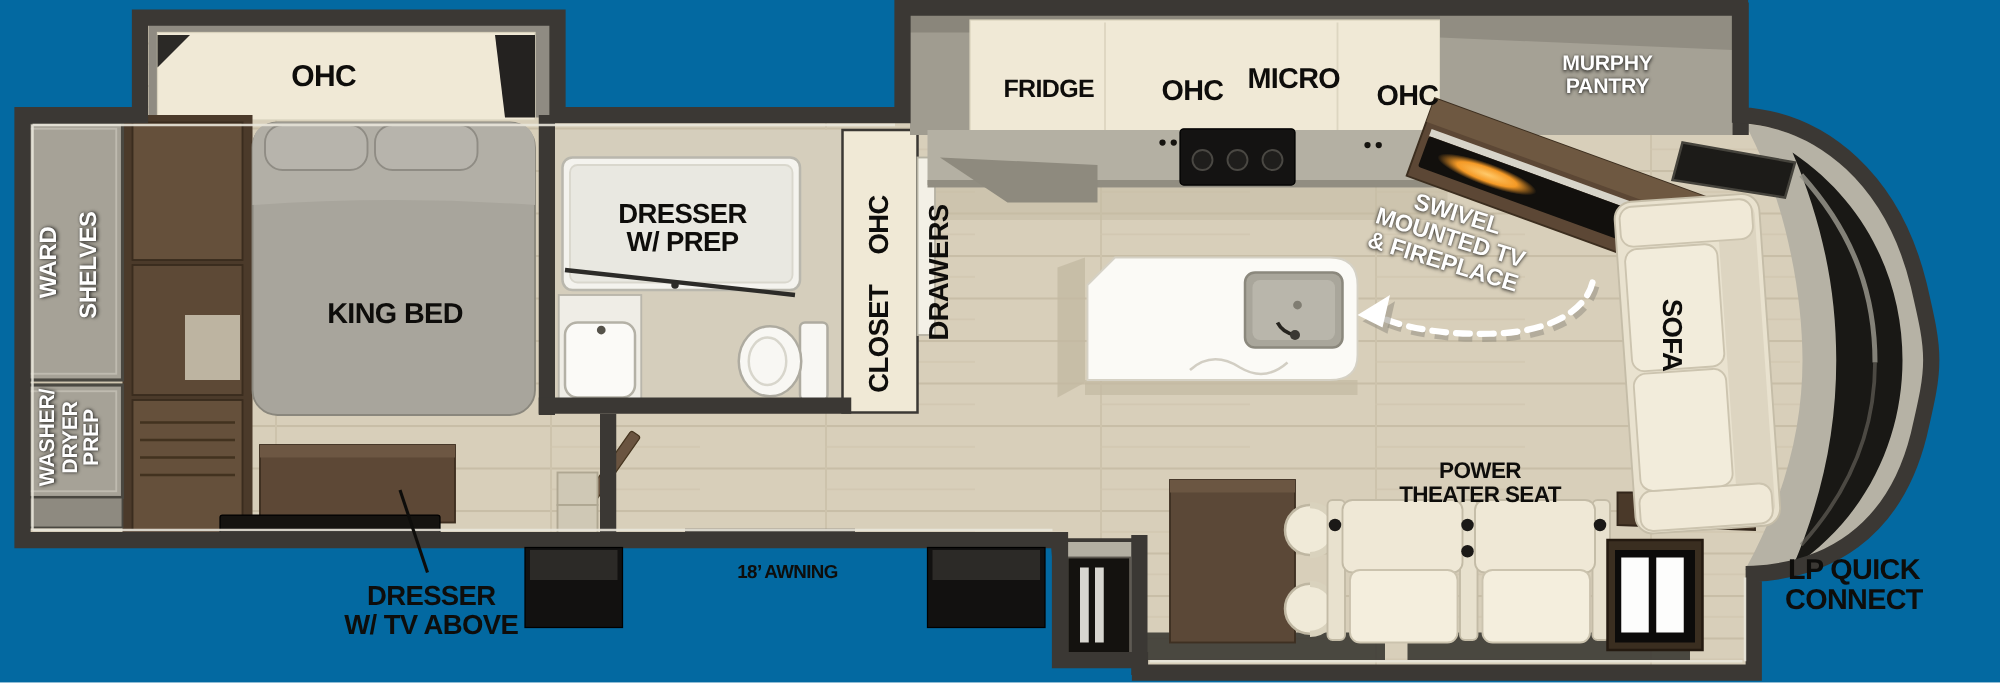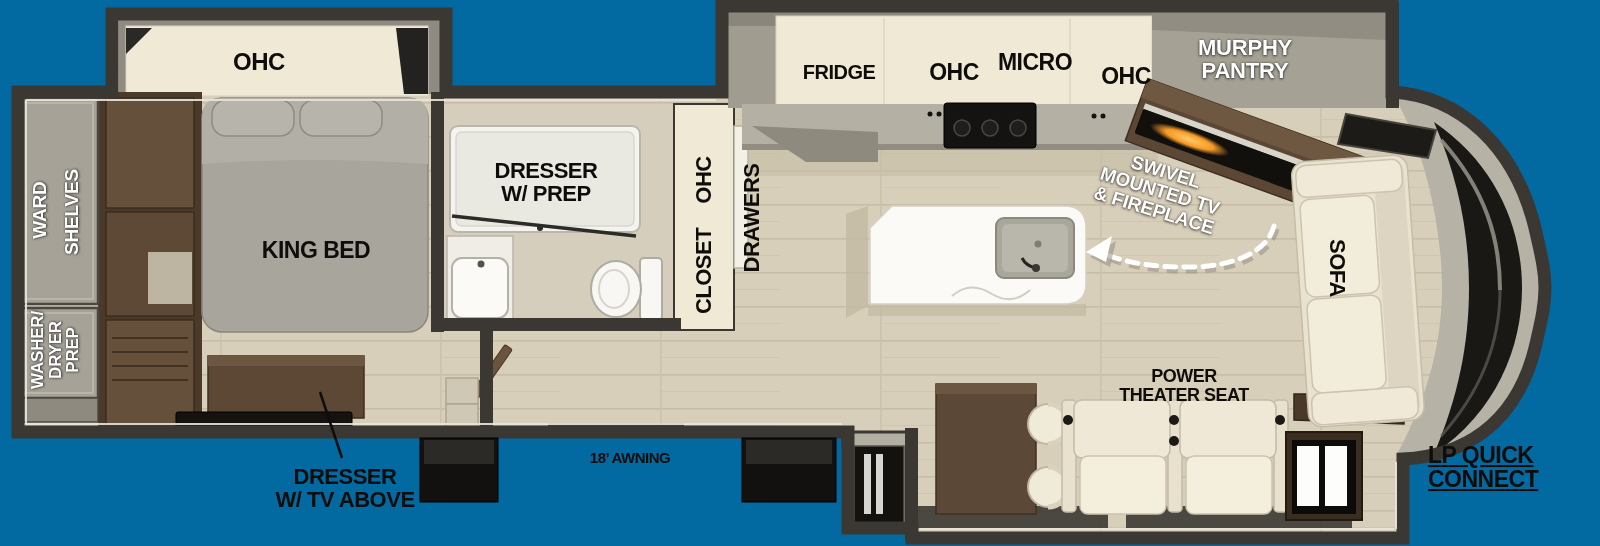--- a/index.html
+++ b/index.html
@@ -14,21 +14,21 @@
     transform:translate(-50%,-50%);
   }
   .lbl.white{
     color:#ffffff;
     text-shadow:0 1px 3px rgba(0,0,0,.65),0 0 2px rgba(0,0,0,.5);
     letter-spacing:-0.2px;
   }
   .rot-ccw{transform:translate(-50%,-50%) rotate(-90deg);}
   .rot-cw{transform:translate(-50%,-50%) rotate(90deg);}
   .rot-tv{transform:translate(-50%,-50%) rotate(17deg);}
-  .left-align{transform:translate(0,-50%);text-align:left;text-decoration:underline;}
+  .left-align{transform:translate(0,-50%);text-align:center;}
 </style>
 </head>
 <body>
 
 <div class="stage">
 
   <svg width="1600" height="546" viewBox="0 0 1600 546">
     <defs>
       <pattern id="wood" width="220" height="34" patternUnits="userSpaceOnUse">
         <rect width="220" height="34" fill="#d8cfba"></rect>
@@ -279,21 +279,21 @@
 
   <div class="lbl rot-ccw" style="left:704px;top:180px;font-size:22px">OHC</div>
   <div class="lbl rot-ccw" style="left:704px;top:271px;font-size:22px">CLOSET</div>
   <div class="lbl rot-ccw" style="left:752px;top:218px;font-size:22px">DRAWERS</div>
 
   <div class="lbl" style="left:839px;top:72px;font-size:20px">FRIDGE</div>
   <div class="lbl" style="left:954px;top:73px;font-size:23px">OHC</div>
   <div class="lbl" style="left:1035px;top:63px;font-size:23px">MICRO</div>
   <div class="lbl" style="left:1126px;top:77px;font-size:23px">OHC</div>
 
-  <div class="lbl white" style="left:1245px;top:60px;font-size:22px">
+  <div class="lbl white" style="left:1286px;top:60px;font-size:17px">
     <div>MURPHY</div>
     <div>PANTRY</div>
   </div>
 
   <div class="lbl white rot-tv" style="left:1160px;top:191px;font-size:19px">
     <div>SWIVEL</div>
     <div>MOUNTED TV</div>
     <div>&amp; FIREPLACE</div>
   </div>
 

